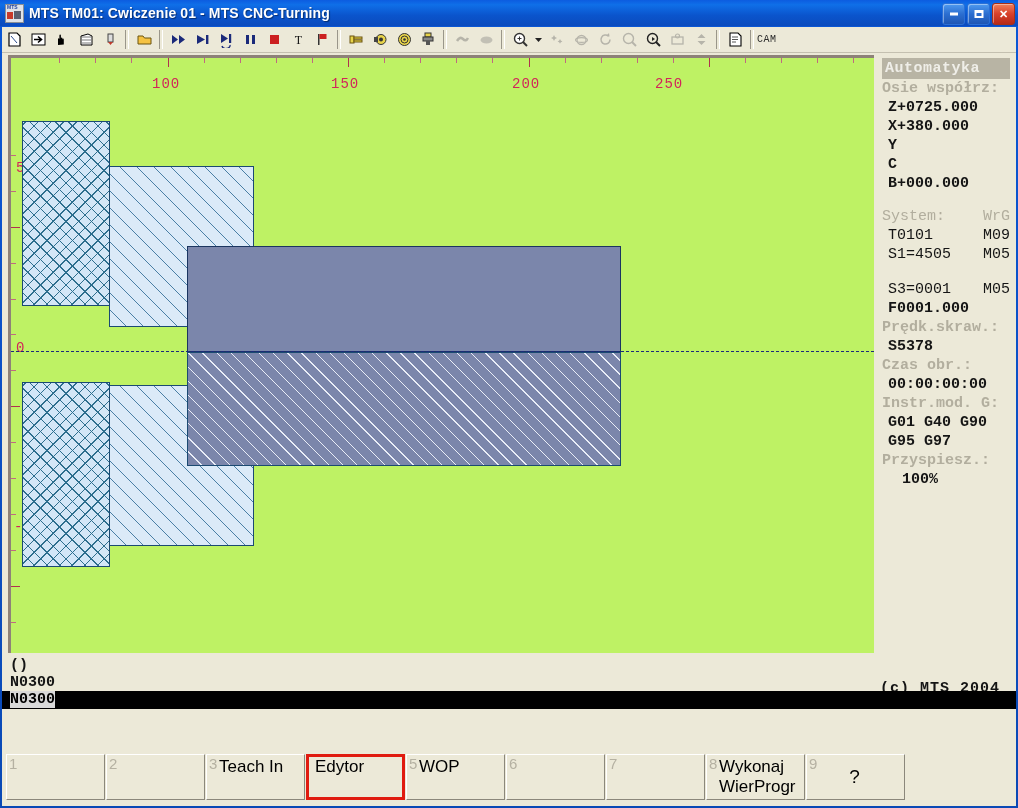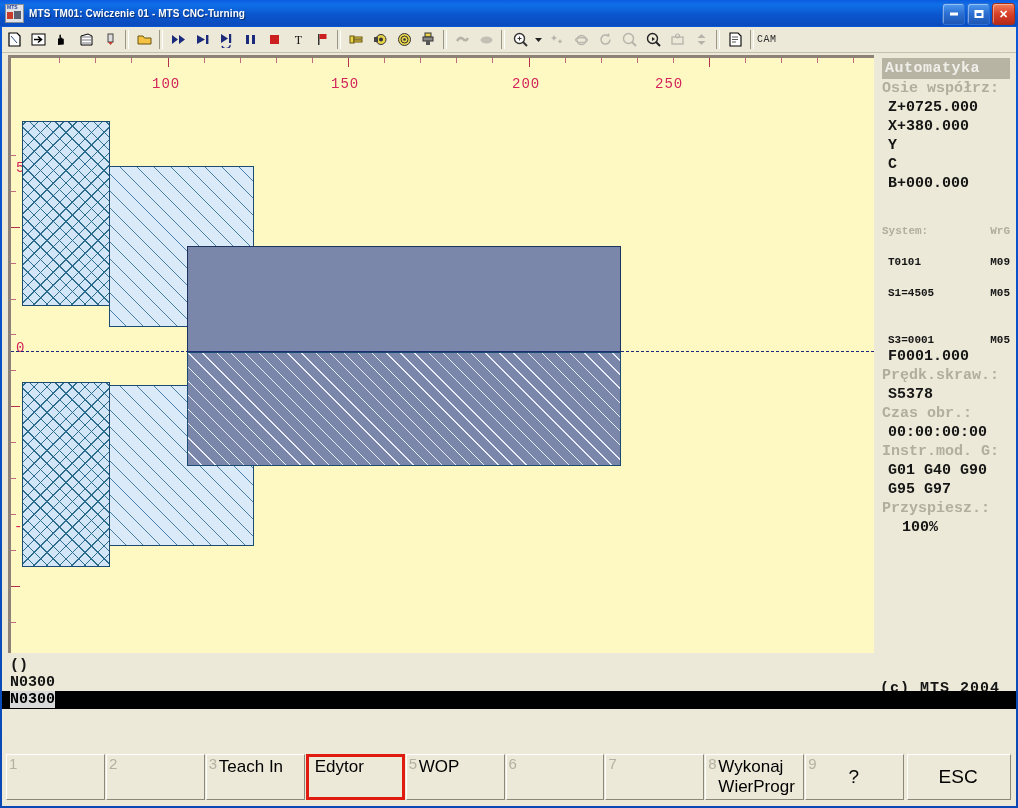--- a/index.html
+++ b/index.html
@@ -14,21 +14,21 @@
   
   #titlebar{position:absolute;left:0;top:0;width:1018px;height:26px;
      background:linear-gradient(180deg,#0c5ce0 0%,#0f6fe8 18%,#0a54cc 60%,#0b4bbd 100%);
      display:flex;align-items:center;}
   #titlebar .tb-icon{width:17px;height:17px;margin-left:5px;margin-right:5px;
      position:relative;flex:0 0 auto;background:#dfe3e8;border:1px solid #8a8f96;}
   #titlebar .tb-icon .m1{position:absolute;left:1px;top:0px;font-size:5px;color:#1c3fa0;
      font-family:"Liberation Sans",sans-serif;font-weight:bold;line-height:5px;}
   #titlebar .tb-icon .m2{position:absolute;left:1px;top:7px;width:6px;height:7px;background:#c83a2a;}
   #titlebar .tb-icon .m3{position:absolute;left:8px;top:6px;width:7px;height:8px;background:#5a6070;}
-  #title-text{color:#ffffff;font-size:10px;font-weight:bold;letter-spacing:0.1px;
+  #title-text{color:#ffffff;font-size:14px;font-weight:bold;letter-spacing:0.1px;
      text-shadow:1px 1px 1px rgba(0,0,0,.45);white-space:nowrap;}
   #winbtns{position:absolute;right:3px;top:3px;display:flex;gap:2px;}
   .wbtn{width:21px;height:20px;border:1px solid #2a6fd6;border-radius:3px;
      background:linear-gradient(180deg,#4f9bf0 0%,#2b6ed0 50%,#1e56b4 100%);
      position:relative;box-shadow:inset 1px 1px 0 rgba(255,255,255,.4);}
   .wbtn.close{background:linear-gradient(180deg,#f0805a 0%,#d8402a 50%,#b62a18 100%);
      border-color:#a83018;}
   .wbtn .gm{position:absolute;left:50%;top:50%;transform:translate(-50%,-50%);
      color:#fff;font-size:11px;font-weight:bold;font-family:"Liberation Sans",sans-serif;line-height:1;}
   .wbtn.min .gm{width:8px;height:3px;background:#fff;}
@@ -42,21 +42,21 @@
   .tsep{width:2px;height:19px;border-left:1px solid #9a968a;border-right:1px solid #ffffff;
      margin:0 3px;flex:0 0 auto;}
   .tbtn svg{display:block;}
   #cam-label{font-family:"Liberation Mono",monospace;font-size:10px;color:#2a2a2a;
      letter-spacing:0.5px;}
 
   
   #main{position:absolute;left:2px;top:53px;width:1014px;height:700px;background:#ece9d8;}
 
   #graph{position:absolute;left:6px;top:2px;width:866px;height:598px;
-     background:#fef9c3;overflow:hidden;}
+     background:#bef264;overflow:hidden;}
 
   
   .hruler{position:absolute;left:0;top:0;width:866px;height:3px;background:#8e8278;}
   .vruler{position:absolute;left:0;top:0;width:3px;height:598px;background:#8e8278;}
   .tick-h{position:absolute;top:3px;width:1px;background:#b0324f;}
   .tick-h.maj{height:9px;width:1px;background:#b0324f;}
   .tick-h.min{height:5px;background:#c06a80;}
   .tick-v{position:absolute;left:3px;height:1px;background:#b0324f;}
   .tick-v.maj{width:9px;}
   .tick-v.min{width:5px;background:#c06a80;}
@@ -81,21 +81,21 @@
   
   #statpanel{position:absolute;left:878px;top:2px;width:132px;height:598px;
      background:#ece9d8;font-family:"Liberation Mono",monospace;}
   #mode-banner{margin:3px 2px 0 2px;background:#b8b4a4;color:#efeee8;
      font-size:15px;padding:2px 3px;letter-spacing:0.5px;font-weight:bold;}
   .slab{color:#b2ae9e;font-size:15px;padding:1px 2px;letter-spacing:0px;white-space:nowrap;
      font-weight:bold;}
   .sval{color:#151515;font-size:15px;padding:1px 2px 1px 8px;letter-spacing:0px;
      white-space:nowrap;font-weight:bold;}
   .srow{display:flex;justify-content:space-between;padding:1px 2px 1px 8px;}
-  .srow span{color:#151515;font-size:11px;font-weight:bold;margin-top:17px;}
+  .srow span{color:#151515;font-size:15px;font-weight:normal;}
   .srow.lab span{color:#b2ae9e;}
   .sgap{height:14px;}
   .sval.center{padding-left:22px;}
 
   
   #statlines{position:absolute;left:0px;top:604px;width:1014px;height:52px;}
   .sl{font-family:"Liberation Mono",monospace;font-size:15px;font-weight:bold;
       color:#151515;height:17px;line-height:17px;padding-left:8px;white-space:nowrap;}
   #sl-copy{position:absolute;right:16px;top:23px;font-family:"Liberation Mono",monospace;
       font-size:15px;font-weight:bold;color:#151515;letter-spacing:1px;}
@@ -507,18 +507,15 @@
       <span class="num">7</span>
     </div>
     <div class="fkey" style="width:99px">
       <span class="num">8</span>
       <span class="lbl">Wykonaj<br>WierProgr</span>
     </div>
     <div class="fkey q" style="width:99px">
       <span class="num">9</span>
       <span class="lbl">?</span>
     </div>
-    <div class="fkey esc" style="width:104px;margin-left:2px">
-      <span class="lbl">ESC</span>
-    </div>
   </div>
 
 </div>
 
 </body></html>

